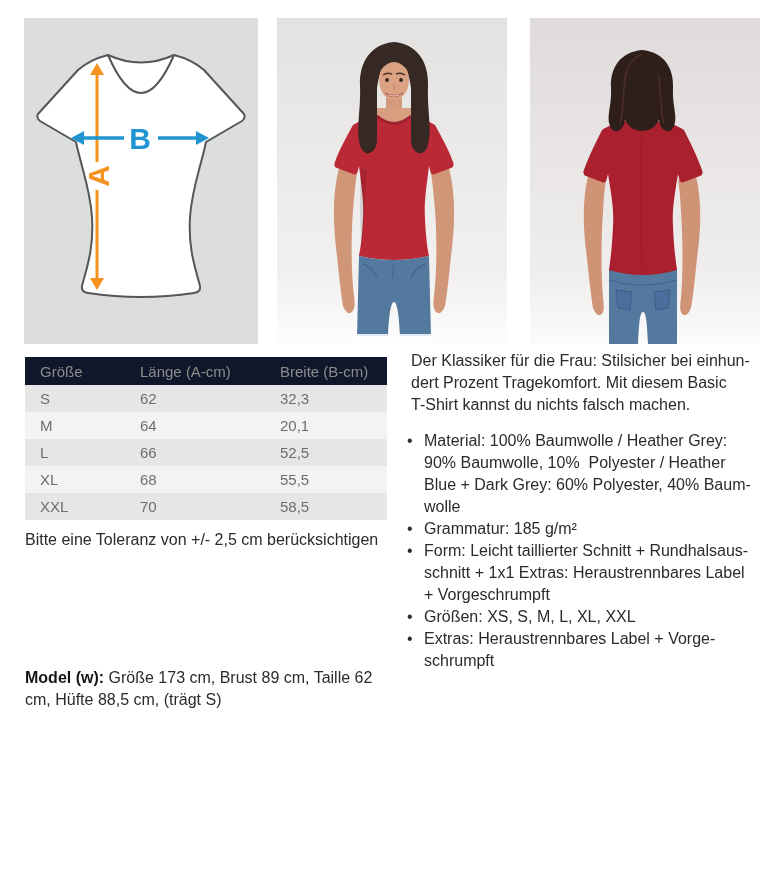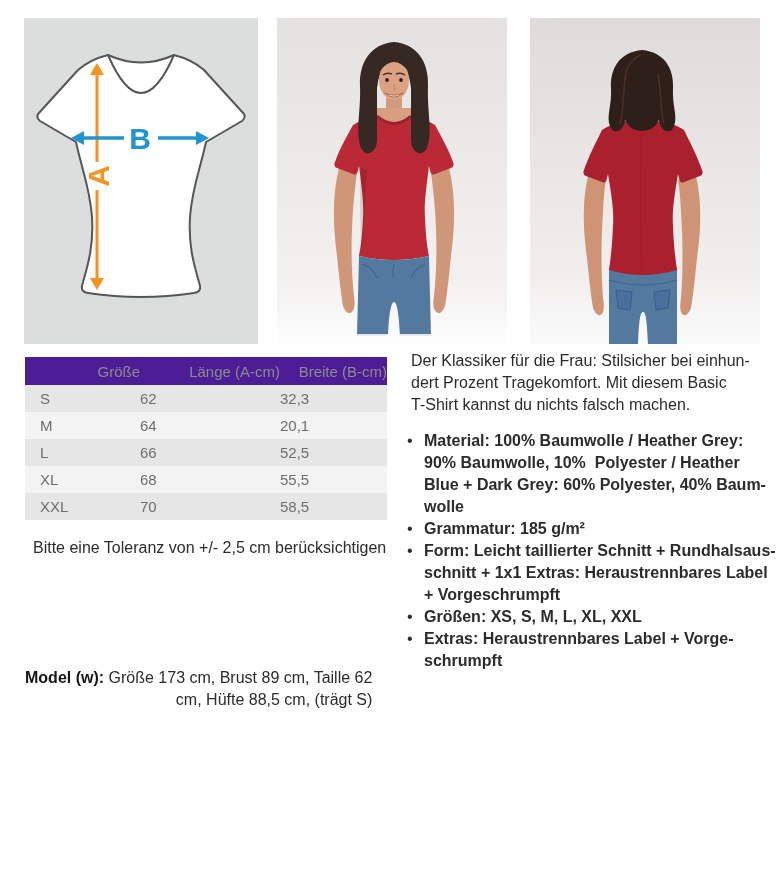--- a/index.html
+++ b/index.html
@@ -14,48 +14,48 @@
   #photo-front-panel{left:277px;width:230px;}
   #photo-back-panel{left:530px;width:230px;}
 
   .dimlabel{font-family:"Liberation Sans","DejaVu Sans",sans-serif;font-weight:bold;font-size:30px;}
 
   table#size-table{
     position:absolute;left:25px;top:357px;width:362px;
     border-collapse:collapse;table-layout:fixed;font-size:15px;
   }
   #size-table th{
-    height:28px;font-weight:normal;color:#8c8c8c;text-align:right;
-    background:#4c1d95;padding:0;
+    height:28px;font-weight:normal;color:#8c8c8c;text-align:left;
+    background:#0f172a;padding:0;
   }
   #size-table td{height:27px;color:#6e6e6e;padding:0;}
   #size-table th:first-child,#size-table td:first-child{padding-left:15px;}
   #size-table tbody tr:nth-child(odd){background:#e6e6e6;}
   #size-table tbody tr:nth-child(even){background:#f3f3f3;}
 
   .tolerance{
-    position:absolute;left:25px;top:529px;margin:8px;
+    position:absolute;left:25px;top:529px;margin:0;
     font-size:16px;line-height:22px;color:#2b2b2b;white-space:pre;
   }
   .model-info{
     position:absolute;left:25px;top:667px;margin:0;
-    font-size:16px;line-height:22px;color:#2b2b2b;text-align:right;
+    font-size:16px;line-height:22px;color:#2b2b2b;
   }
   .model-info strong{color:#151515;}
   .model-info span{white-space:pre-line;}
 
   .description{
     position:absolute;left:404px;top:350px;width:373px;
     font-size:16px;line-height:22px;color:#2b2b2b;
   }
   .description .intro{margin:0 0 14px 7px;white-space:pre;}
   .description ul{list-style:none;margin:0;padding:0;}
   .description li{position:relative;padding-left:20px;}
   .description li::before{content:"\2022";position:absolute;left:3px;top:0;color:#2b2b2b;}
-  .description li span{white-space:pre;font-weight:bold;}
+  .description li span{white-space:pre;}
 </style>
 </head>
 <body>
 
 <div class="panel" id="diagram-panel">
   <svg viewBox="0 0 234 326">
     <rect x="0" y="0" width="234" height="326" fill="#dcdddd"></rect>
     <g fill="#ffffff" stroke="#55565a" stroke-width="2" stroke-linejoin="round">
       <path d="M84,37 C72,40 62,45 54,52 L14,96 Q12,100 16,103 L52,124
                C58,152 66,170 68,199 C70,232 62,252 58,268 Q57,274 64,275

